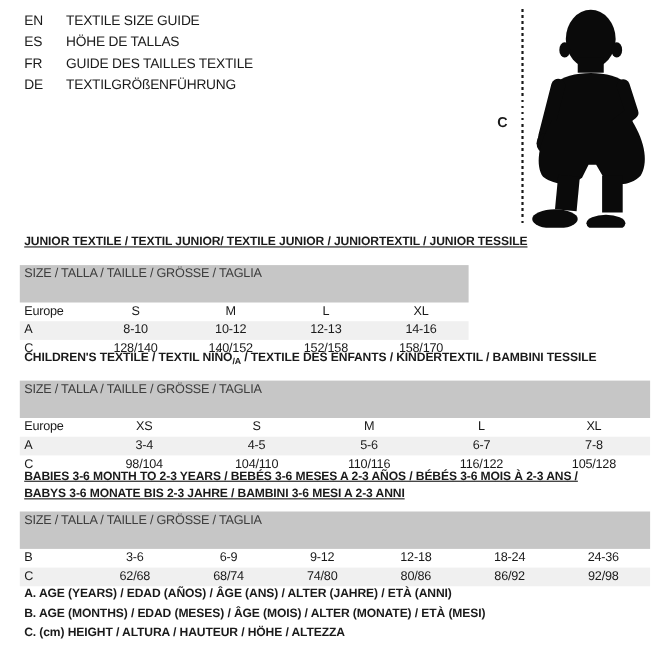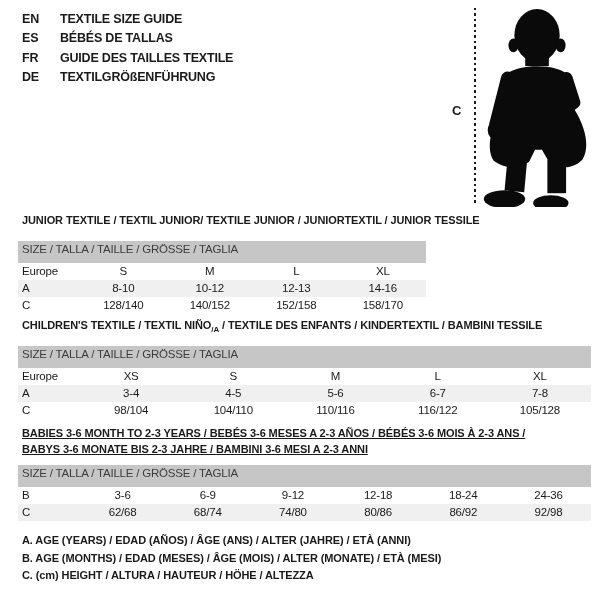--- a/index.html
+++ b/index.html
@@ -12,38 +12,38 @@
   html,body{width:600px;height:600px;}
   body{
     position:relative;
     background:#ffffff;
     font-family:"Liberation Sans", sans-serif;
     color:var(--ink);
     overflow:hidden;
   }
   
   .lang-list{position:absolute;left:22px;top:10px;}
-  .lang-row{display:flex;line-height:19.4px;font-size:12.5px;font-weight:bold;letter-spacing:-0.2px;align-items:center;}
+  .lang-row{display:flex;line-height:19.4px;font-size:12.5px;font-weight:normal;letter-spacing:-0.2px;align-items:center;}
   .lang-code{width:38px;}
   
   .measure-line{
     position:absolute;left:474px;top:8px;width:2px;height:198px;
     background:repeating-linear-gradient(to bottom, var(--ink) 0 2.5px, transparent 2.5px 5.5px);
   }
   .measure-label{position:absolute;left:452px;top:103px;font-size:13px;font-weight:bold;}
   .baby-svg{position:absolute;left:478px;top:5px;}
   
   .section-heading{
     position:absolute;left:22px;font-size:11px;font-weight:bold;
     letter-spacing:-0.1px;line-height:15.5px;white-space:nowrap;
   }
   .section-heading sub{font-size:8px;}
   .size-table{position:absolute;left:18px;}
   .table-header-bar{
-    background:var(--bar);height:22px;line-height:17px;
+    background:var(--bar);height:34px;line-height:17px;
     font-size:11.5px;color:var(--hdr-text);padding-left:4px;
     letter-spacing:-0.2px;
   }
   .t-row{display:flex;height:17px;line-height:17px;font-size:11.5px;letter-spacing:-0.2px;}
   .t-row.shaded{background:var(--shade);}
   .t-label{width:62px;padding-left:4px;}
   .t-cell{flex:1;text-align:center;}
   
   .footnotes{position:absolute;left:22px;top:532px;}
   .footnote{font-size:11px;font-weight:bold;line-height:17.6px;letter-spacing:-0.1px;white-space:nowrap;}
@@ -51,21 +51,21 @@
 </head>
 <body>
 
 <div class="lang-list" id="lang-list">
     <div class="lang-row">
       <span class="lang-code">EN</span>
       <span class="lang-label">TEXTILE SIZE GUIDE</span>
     </div>
     <div class="lang-row">
       <span class="lang-code">ES</span>
-      <span class="lang-label">BÉBÉS DE TALLAS</span>
+      <span class="lang-label">HÖHE DE TALLAS</span>
     </div>
     <div class="lang-row">
       <span class="lang-code">FR</span>
       <span class="lang-label">GUIDE DES TAILLES TEXTILE</span>
     </div>
     <div class="lang-row">
       <span class="lang-code">DE</span>
       <span class="lang-label">TEXTILGRÖßENFÜHRUNG</span>
     </div>
   </div>
@@ -84,21 +84,21 @@
     <polyline points="89,74 97,99 83,110" fill="none" stroke="#0a0a0a" stroke-width="12" stroke-linecap="round" stroke-linejoin="round"></polyline>
     <path d="M23,106 C10,128 8,148 15,158 C27,167 42,166 51,159 L57,147 L64,147 L71,159 C80,167 95,167 105,157 C112,146 110,127 97,106 Z"></path>
     <line x1="39" y1="157" x2="36" y2="189" stroke="#0a0a0a" stroke-width="20"></line>
     <line x1="79" y1="157" x2="79" y2="191" stroke="#0a0a0a" stroke-width="19"></line>
     <ellipse cx="26" cy="197" rx="21" ry="9"></ellipse>
     <ellipse cx="73" cy="201" rx="18" ry="8"></ellipse>
   </g>
 </svg>
 
 <div id="sections">
-    <div class="section-heading" style="top: 213px;">
+    <div class="section-heading" style="top: 213px; text-decoration: underline;">
       <div class="heading-line"><span>JUNIOR TEXTILE / TEXTIL JUNIOR/ TEXTILE JUNIOR / JUNIORTEXTIL / JUNIOR TESSILE</span></div>
     </div>
     <div class="size-table" style="top: 241px; width: 408px;">
       <div class="table-header-bar">SIZE / TALLA / TAILLE / GRÖSSE / TAGLIA</div>
       <div class="t-row">
         <div class="t-label">Europe</div>
         <div class="t-cell">S</div>
         <div class="t-cell">M</div>
         <div class="t-cell">L</div>
         <div class="t-cell">XL</div>

